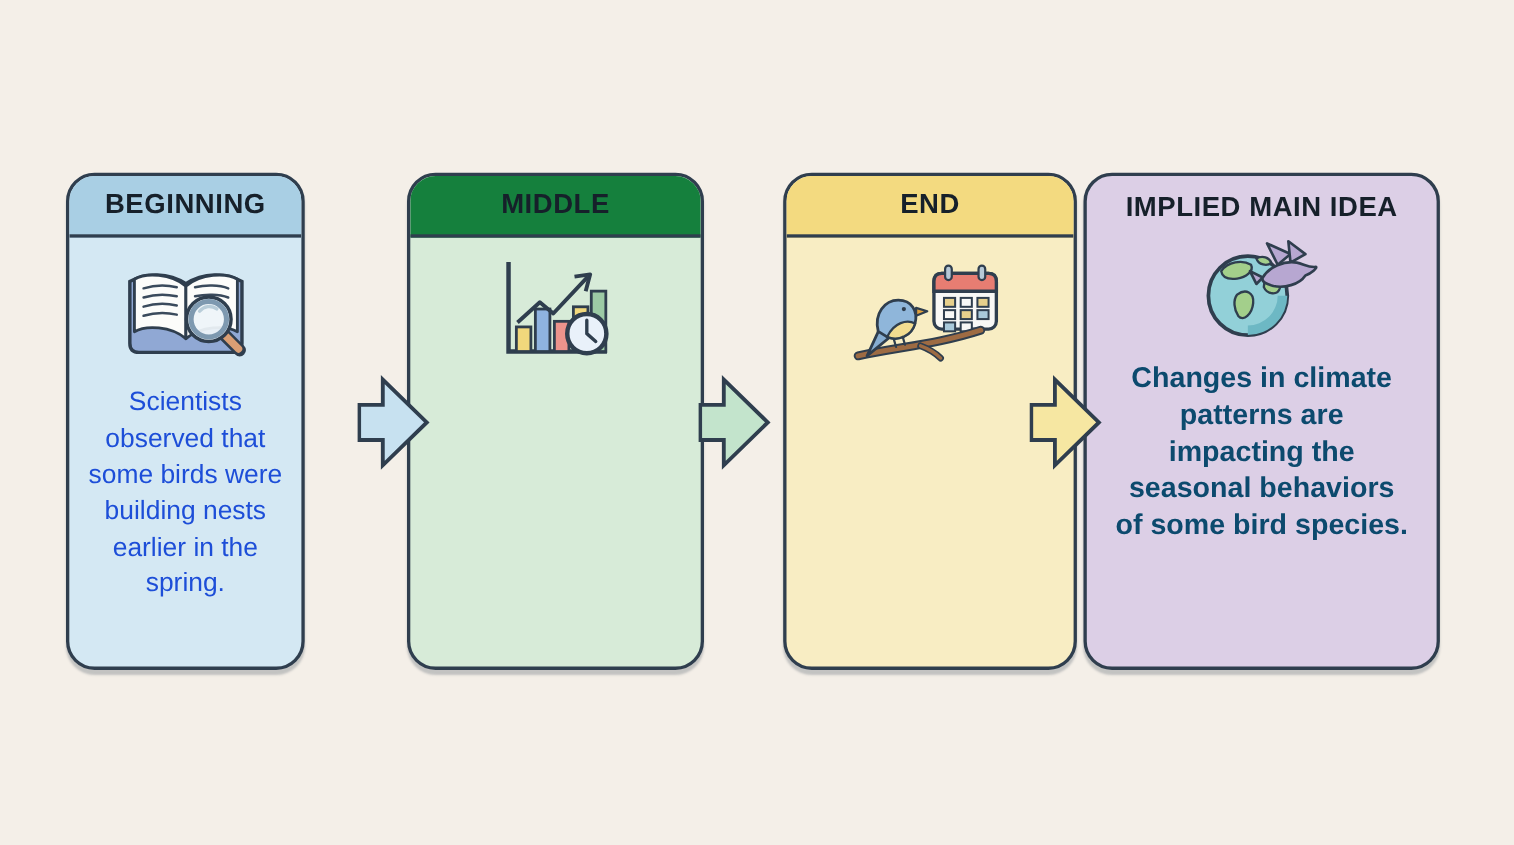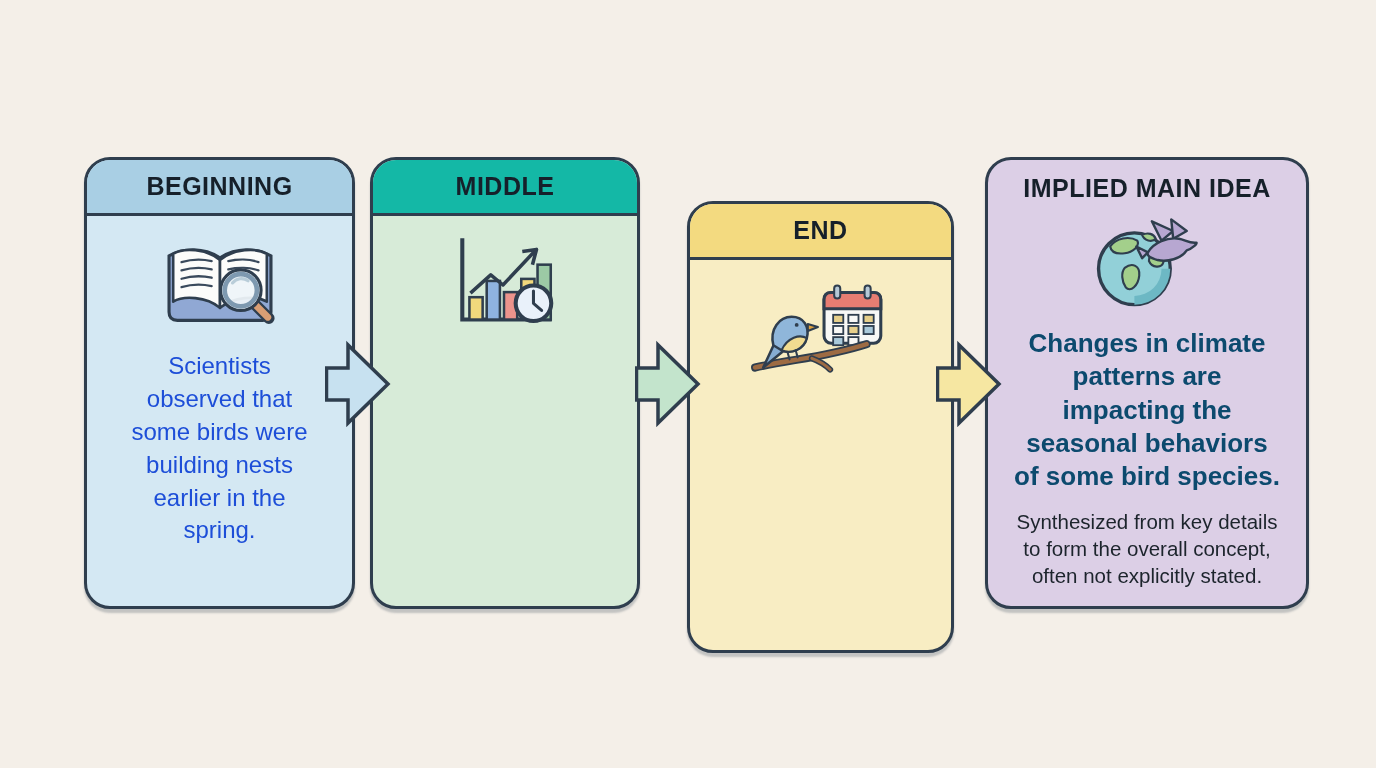--- a/index.html
+++ b/index.html
@@ -19,23 +19,23 @@
     height:452px;
     border:3px solid #2f3e4e;
     border-radius:26px;
     box-sizing:border-box;
     box-shadow:0 4px 2px rgba(47,62,78,0.25);
     display:flex;
     flex-direction:column;
     align-items:center;
     overflow:hidden;
   }
-  .card1{left:60px;width:271px;margin-left:24px;}
+  .card1{left:60px;width:217px;}
   .card2{left:370px;width:270px;}
-  .card3{left:687px;width:267px;margin-top:44px;}
+  .card3{left:712px;width:267px;}
   .card4{left:985px;width:324px;}
   .card-header{
     width:100%;
     height:56px;
     flex:0 0 56px;
     border-bottom:3px solid #2f3e4e;
     display:flex;
     align-items:center;
     justify-content:center;
     box-sizing:border-box;
@@ -132,21 +132,21 @@
       <p class="card-text">Scientists
 observed that
 some birds were
 building nests
 earlier in the
 spring.</p>
     </div>
   </section>
 
   <section class="card card2" style="background-color: rgb(215, 235, 216);">
-    <header class="card-header" style="background-color: #14b8a6; align-items: center;">
+    <header class="card-header" style="background-color: #15803d; align-items: center;">
       <h2 class="card-title">MIDDLE</h2>
     </header>
     <div class="card-body">
       <div class="icon-wrap">
         <svg width="122" height="102" viewBox="0 0 120 100">
           <path d="M18,6 L18,84 L104,84" fill="none" stroke="#2f3e4e" stroke-width="4" stroke-linecap="square"></path>
           <g stroke="#2f3e4e" stroke-width="2.5">
             <rect x="25" y="62" width="13" height="22" fill="#f1d87c"></rect>
             <rect x="42" y="46" width="13" height="38" fill="#8fb3e0"></rect>
             <rect x="59" y="57" width="13" height="27" fill="#ec938c"></rect>
@@ -217,23 +217,20 @@
             <path d="M66,40 L54,34 L60,46 Z"></path>
             <path d="M66,40 C72,30 86,24 98,26 C104,27 109,31 116,30 C117,31 112,36 106,38 C100,47 86,50 76,48 C70,46 64,44 66,40 Z"></path>
           </g>
         </svg>
       </div>
       <p class="main-idea-text">Changes in climate
 patterns are
 impacting the
 seasonal behaviors
 of some bird species.</p>
-      <p class="note-text">Synthesized from key details
-to form the overall concept,
-often not explicitly stated.</p>
     </div>
   </section>
 
   <svg class="flow-arrow arrow1" viewBox="0 0 66 90">
     <polygon points="1.5,29 23,29 23,6 63,45 23,84 23,61 1.5,61" stroke="#2f3e4e" stroke-width="3.5" stroke-linejoin="miter" fill="#c7e1f0"></polygon>
   </svg>
   <svg class="flow-arrow arrow2" viewBox="0 0 66 90">
     <polygon points="1.5,29 23,29 23,6 63,45 23,84 23,61 1.5,61" stroke="#2f3e4e" stroke-width="3.5" stroke-linejoin="miter" fill="#c3e4cc"></polygon>
   </svg>
   <svg class="flow-arrow arrow3" viewBox="0 0 66 90">

